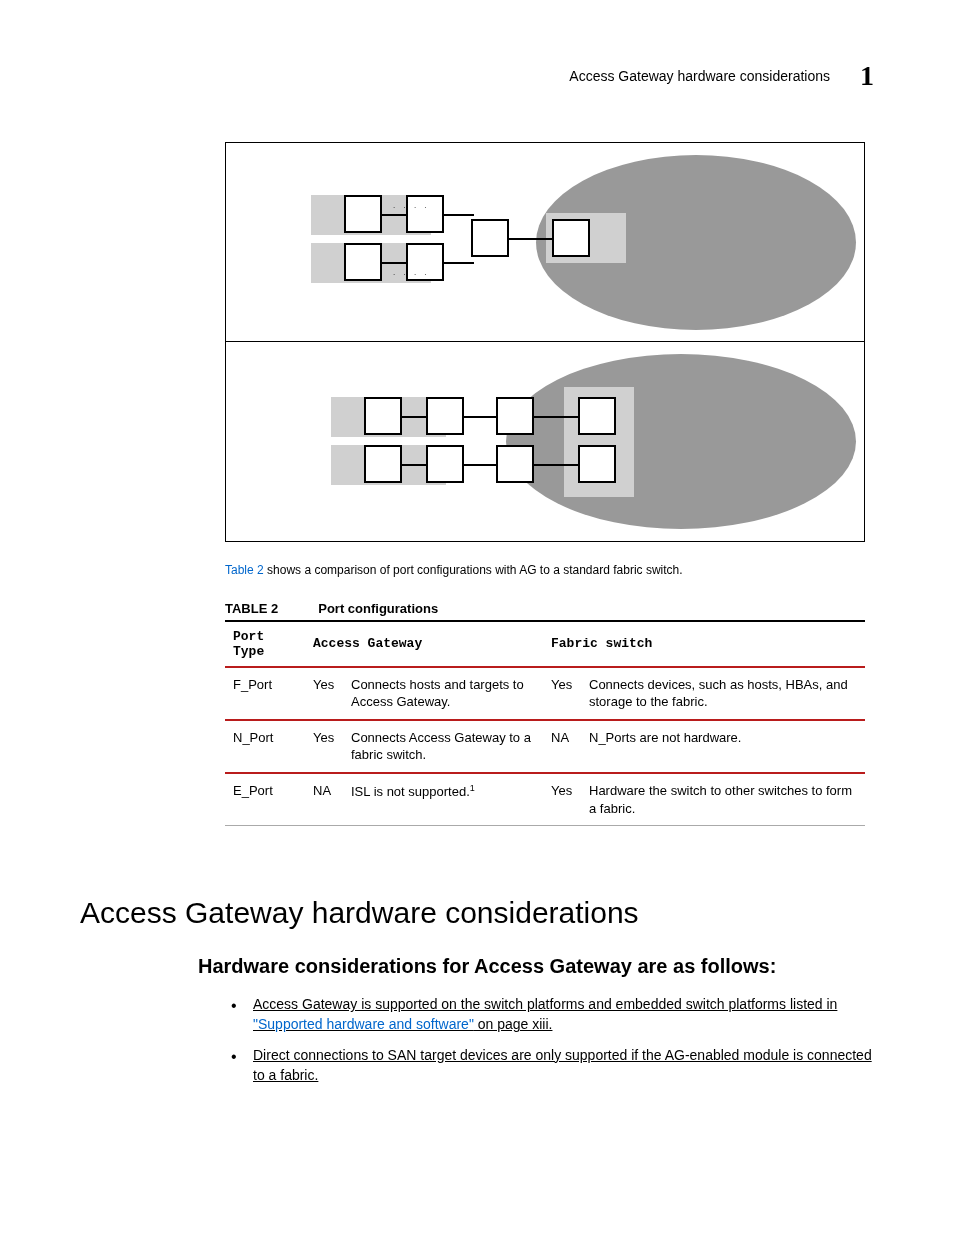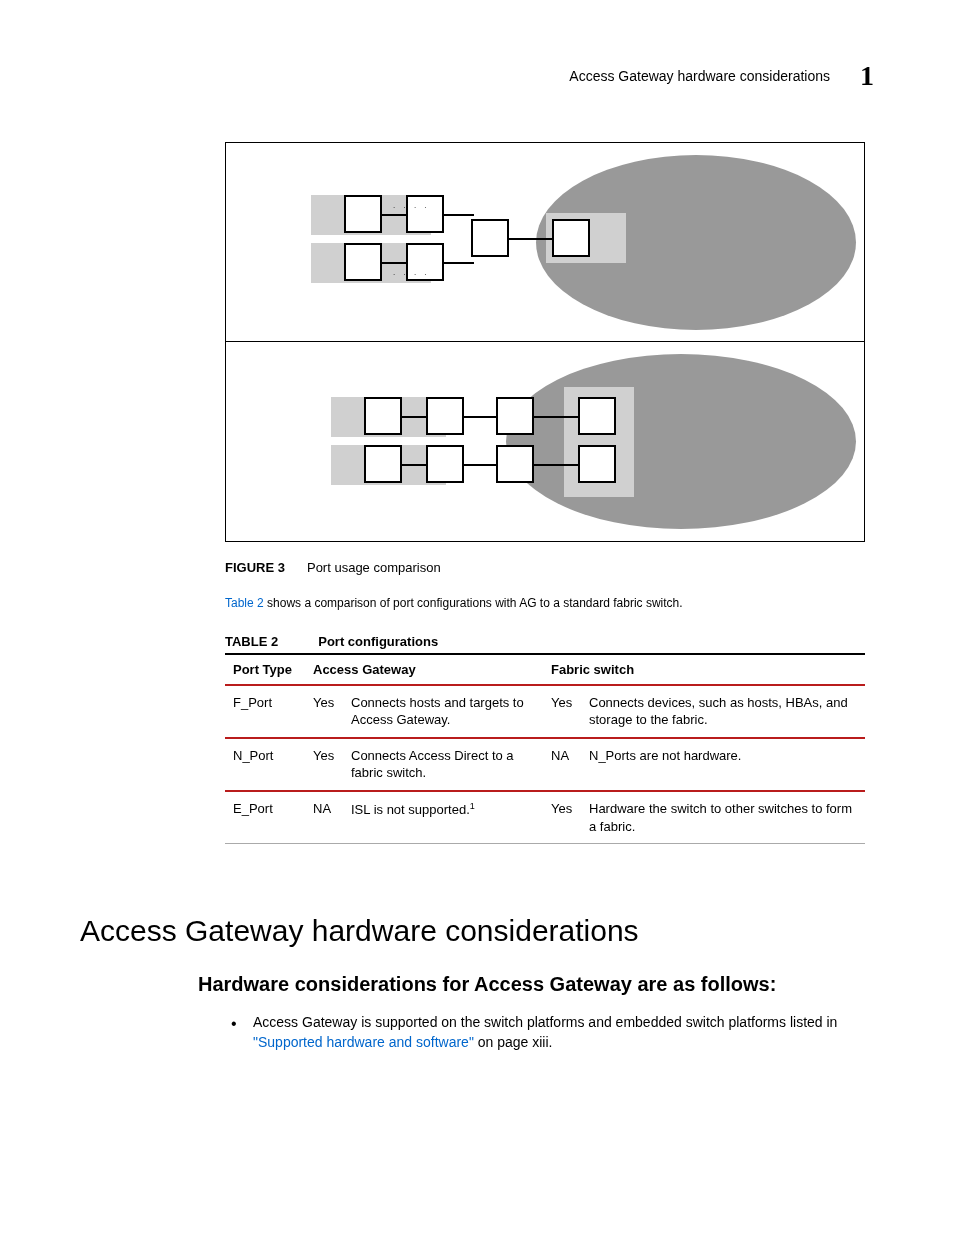--- a/index.html
+++ b/index.html
@@ -61,21 +61,21 @@
   .caption-label { font-weight: bold; }
   .para { font-size: 12px; margin-top: 20px; line-height: 1.4; }
   .link { color: #0066cc; }
   .table-caption { display: flex; gap: 40px; margin-top: 22px; font-size: 13px; }
   table {
     border-collapse: collapse;
     width: 640px;
     margin-top: 4px;
     font-size: 13px;
   }
-  thead tr { border-top: 2px solid #000; border-bottom: 1.5px solid #000; }
+  thead tr { border-top: 2px solid #000; border-bottom: 1.5px solid #000; font-family: Liberation Mono, monospace; }
   th {
     text-align: left;
     font-weight: bold;
     padding: 7px 8px;
   }
   tbody td {
     border-top: 2px solid #b91c1c;
     padding: 8px 8px;
     vertical-align: top;
     line-height: 1.35;
@@ -103,20 +103,21 @@
     margin-left: 145px;
     margin-top: 14px;
     list-style: none;
     font-size: 14px;
   }
   ul.bullets li {
     position: relative;
     padding-left: 28px;
     margin-bottom: 10px;
     line-height: 1.45;
+    text-decoration: underline;
   }
   ul.bullets li::before {
     content: "•";
     position: absolute;
     left: 6px;
     font-size: 16px;
   }
   sup { font-size: 9px; }
 </style>
 </head>
@@ -170,24 +171,20 @@
       <div class="white-box" style="left:138px; top:103px;"></div>
       <div class="white-box" style="left:200px; top:55px;"></div>
       <div class="white-box" style="left:200px; top:103px;"></div>
       <div class="white-box" style="left:270px; top:55px;"></div>
       <div class="white-box" style="left:270px; top:103px;"></div>
       <div class="white-box" style="left:352px; top:55px;"></div>
       <div class="white-box" style="left:352px; top:103px;"></div>
     </div>
   </div>
 
-  <div class="caption-row">
-    <span class="caption-label">FIGURE 3</span>
-    <span>Port usage comparison</span>
-  </div>
 
   <p class="para">
     <span class="link">Table 2</span><span> shows a comparison of port configurations with AG to a standard fabric switch.</span>
   </p>
 
   <div class="table-caption">
     <span class="caption-label">TABLE 2</span>
     <span style="font-weight:bold;">Port configurations</span>
   </div>
 
@@ -203,21 +200,21 @@
       <tr>
         <td>F_Port</td>
         <td class="col-yn">Yes</td>
         <td class="col-desc1">Connects hosts and targets to Access Gateway.</td>
         <td class="col-yn2">Yes</td>
         <td>Connects devices, such as hosts, HBAs, and storage to the fabric.</td>
       </tr>
       <tr>
         <td>N_Port</td>
         <td class="col-yn">Yes</td>
-        <td class="col-desc1">Connects Access Direct to a fabric switch.</td>
+        <td class="col-desc1">Connects Access Gateway to a fabric switch.</td>
         <td class="col-yn2">NA</td>
         <td>N_Ports are not hardware.</td>
       </tr>
       <tr>
         <td>E_Port</td>
         <td class="col-yn">NA</td>
         <td class="col-desc1"><span>ISL is not supported.</span><sup>1</sup></td>
         <td class="col-yn2">Yes</td>
         <td>Hardware the switch to other switches to form a fabric.</td>
       </tr>
@@ -227,13 +224,14 @@
 </div>
 
 <h1 class="section">Access Gateway hardware considerations</h1>
 
 <p class="body-para">Hardware considerations for Access Gateway are as follows:</p>
 
 <ul class="bullets">
   <li>
     <span>Access Gateway is supported on the switch platforms and embedded switch platforms listed in </span><span class="link">"Supported hardware and software"</span><span> on page xiii.</span>
   </li>
+  <li>Direct connections to SAN target devices are only supported if the AG-enabled module is connected to a fabric.</li>
 </ul>
 
 </body></html>

